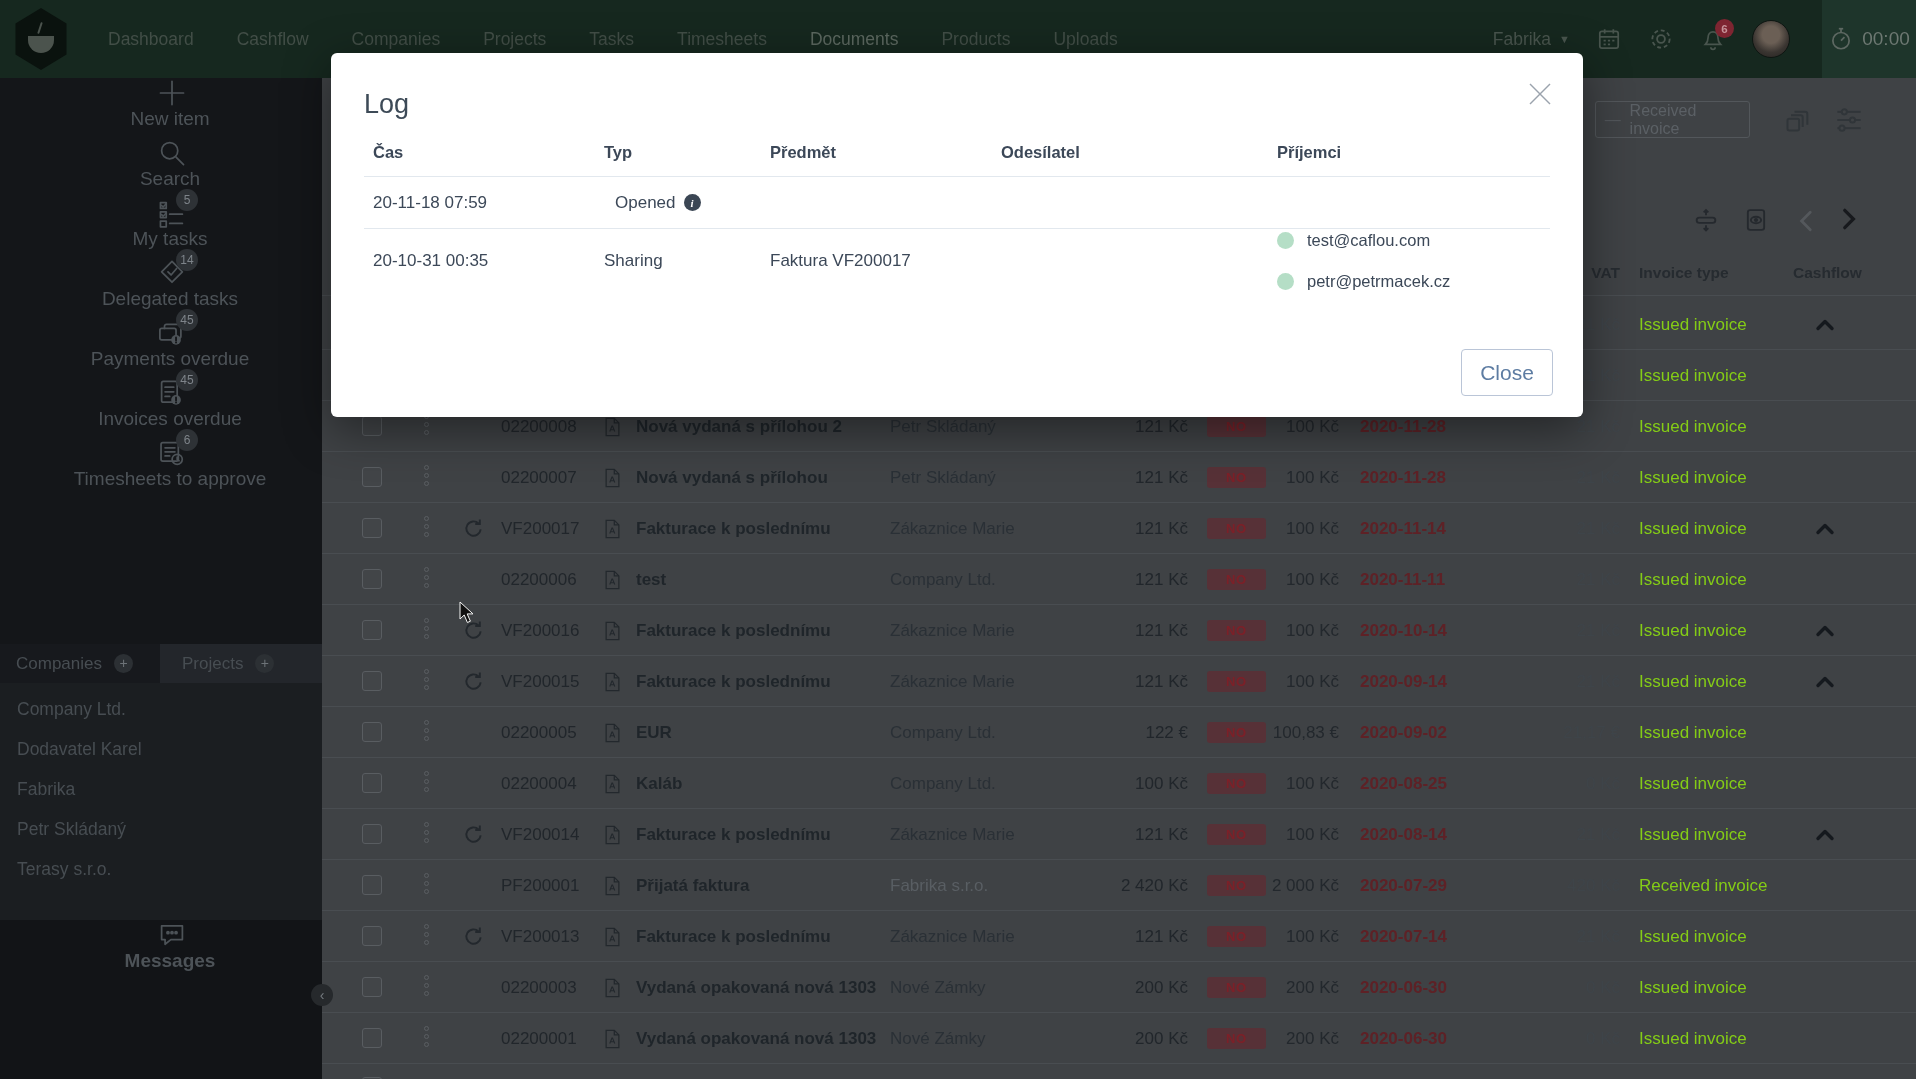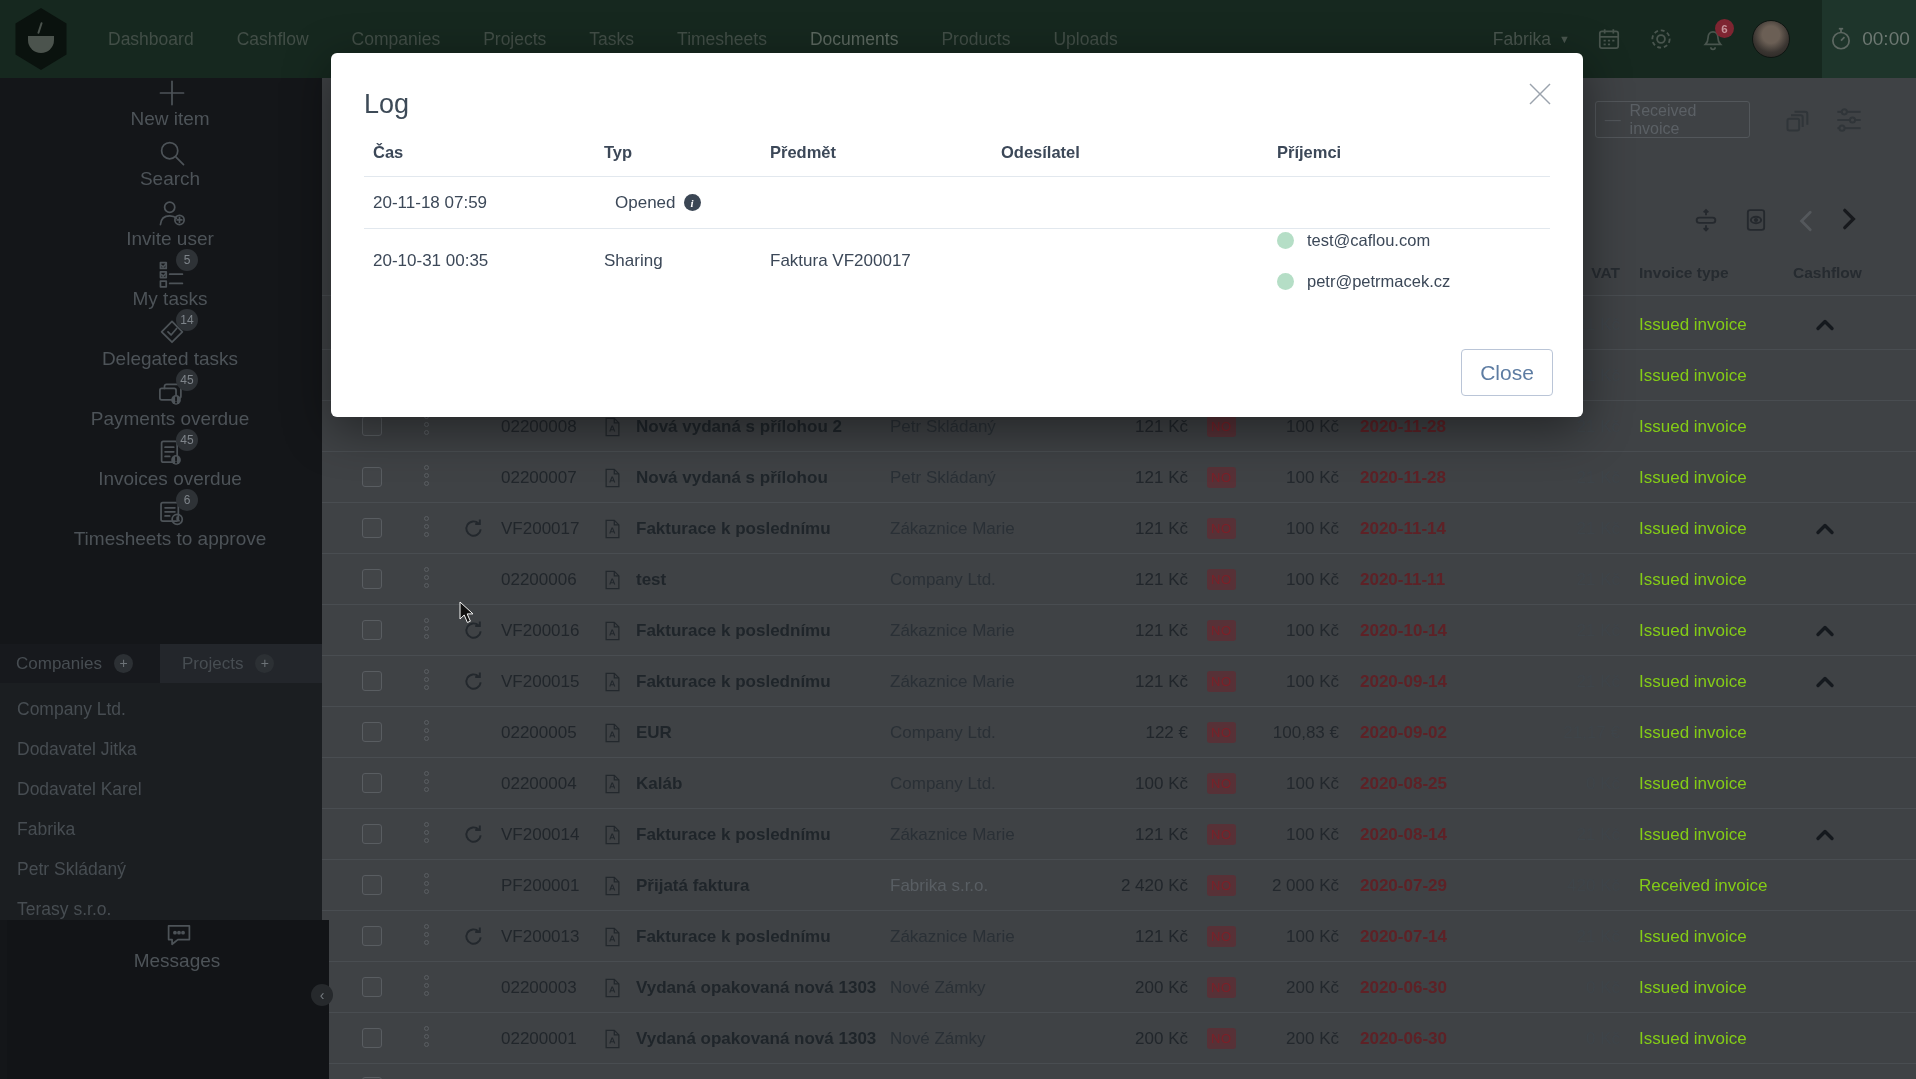--- a/index.html
+++ b/index.html
@@ -45,21 +45,21 @@
   .sb-badge{position:absolute;top:-9px;right:-11px;min-width:22px;height:22px;padding:0 4px;border-radius:11px;background:var(--badge-bg);
             color:var(--badge-text);font-size:12px;display:flex;align-items:center;justify-content:center;}
   .sb-tabs{position:absolute;left:0;top:566px;width:322px;height:39px;background:var(--sb-strip);display:flex;}
   .sb-tab{display:flex;align-items:center;gap:12px;font-size:17px;color:var(--sb-text2);padding:0 16px;cursor:pointer;}
   .sb-tab.t0{width:160px;background:var(--sb-tab-active);}
   .sb-tab.t1{flex:1;justify-content:flex-start;padding-left:22px;}
   .plus-circ{width:19px;height:19px;border-radius:50%;background:#2c3034;color:#6d7378;font-size:14px;line-height:19px;text-align:center;flex:none;}
   .sb-list{position:absolute;left:0;top:605px;width:322px;height:237px;background:var(--sb-panel);overflow:hidden;}
   .sb-co{height:40px;display:flex;align-items:center;padding-left:17px;font-size:17.5px;color:var(--sb-text2);cursor:pointer;white-space:nowrap;}
   .sb-co:first-child{margin-top:6px;}
-  .sb-footer{position:absolute;left:7px;top:842px;width:322px;height:159px;background:var(--sb-footer);}
+  .sb-footer{position:absolute;left:0;top:842px;width:322px;height:159px;background:var(--sb-footer);font-weight:bold;}
   .sb-footer .sb-item{height:61px;}
   .collapse{position:absolute;left:311px;top:984px;width:22px;height:22px;border-radius:50%;background:#26292c;
             color:#767c81;font-size:14px;display:flex;align-items:center;justify-content:center;z-index:4;cursor:pointer;}
 
   
   .main{position:absolute;left:322px;top:78px;width:1594px;height:1001px;background:var(--main-bg);overflow:hidden;}
   .filterbox{position:absolute;left:1273px;top:23px;width:155px;height:37px;border:1px solid #53575b;border-radius:3px;
              display:flex;align-items:center;gap:0;color:#5b6065;font-size:16px;cursor:pointer;}
   .filterbox .minus{width:34px;text-align:center;color:#53575b;}
   .tool-ic{position:absolute;width:28px;height:28px;color:#303539;cursor:pointer;}
@@ -75,22 +75,22 @@
   .c-name{left:314px;font-weight:700;color:#1f252a;}
   .c-co{left:568px;color:var(--text-mid);}
   .c-co.mut{color:var(--muted);}
   .c-total{left:720px;width:146px;justify-content:flex-end;}
   .c-badge{left:885px;}
   .c-net{left:880px;width:137px;justify-content:flex-end;color:#23282d;}
   .c-date{left:1038px;font-weight:700;color:var(--date);}
   .c-vat{left:1180px;width:118px;justify-content:flex-end;color:var(--text-light);}
   .c-type{left:1317px;color:#84cc16;}
   .c-caret{left:1491px;width:24px;color:var(--caret);}
-  .no-badge{display:inline-block;background:var(--no-bg);color:var(--no-text);font-size:13px;font-weight:400;
-            padding:3px 4px;border-radius:3px;letter-spacing:.5px;}
+  .no-badge{display:inline-block;background:var(--no-bg);color:var(--no-text);font-size:13px;font-weight:700;
+            padding:3px 19px;border-radius:3px;letter-spacing:.5px;}
   .recur{position:absolute;left:140px;top:14px;width:23px;height:23px;color:#23282d;}
   .pdf{position:absolute;left:282px;top:16px;width:17px;height:20px;color:#23282d;}
 
   
   .modal{position:absolute;left:331px;top:53px;width:1252px;height:364px;background:#fff;border-radius:6px;
          box-shadow:0 12px 48px rgba(0,0,0,.45);z-index:10;}
   .m-title{position:absolute;left:33px;top:36px;font-size:27px;color:#3d4a57;}
   .m-x{position:absolute;right:28px;top:26px;width:30px;height:30px;color:var(--x);cursor:pointer;}
   .m-th{position:absolute;top:90px;font-size:16.5px;font-weight:700;color:var(--modal-text);}
   .m-row{position:absolute;left:33px;right:33px;border-top:1px solid var(--modal-line);}
@@ -184,32 +184,20 @@
           <svg viewBox="0 0 26 26" width="30" height="30" fill="none" stroke="currentColor" stroke-width="1.5" stroke-linecap="round" stroke-linejoin="round">
             <circle cx="11" cy="11" r="7"></circle>
             <line x1="16.5" y1="16.5" x2="23" y2="23"></line>
           </svg>
         </span>
         <div class="lbl">Search</div>
       </div>
       <div class="sb-item">
         <span class="ic">
           <svg viewBox="0 0 26 26" width="30" height="30" fill="none" stroke="currentColor" stroke-width="1.5" stroke-linecap="round" stroke-linejoin="round">
-            <circle cx="11" cy="8" r="4.4"></circle>
-            <path d="M3 23c.4-5 3.6-7.5 8-7.5 2.4 0 4.4.7 5.9 2"></path>
-            <circle cx="19.5" cy="19" r="4"></circle>
-            <line x1="19.5" y1="17" x2="19.5" y2="21"></line>
-            <line x1="17.5" y1="19" x2="21.5" y2="19"></line>
-          </svg>
-        </span>
-        <div class="lbl">Invite user</div>
-      </div>
-      <div class="sb-item">
-        <span class="ic">
-          <svg viewBox="0 0 26 26" width="30" height="30" fill="none" stroke="currentColor" stroke-width="1.5" stroke-linecap="round" stroke-linejoin="round">
             <rect x="3" y="4" width="5" height="5"></rect>
             <path d="M4 6.5l1.3 1.3L8 5"></path>
             <rect x="3" y="12" width="5" height="5"></rect>
             <path d="M4 14.5l1.3 1.3L8 13"></path>
             <rect x="3" y="20" width="5" height="5"></rect>
             <line x1="11" y1="14" x2="22" y2="14"></line>
             <line x1="11" y1="22" x2="22" y2="22"></line>
           </svg>
           <div class="sb-badge">5</div>
         </span>
@@ -273,21 +261,20 @@
       <span>Companies</span>
       <span class="plus-circ">+</span>
     </div>
     <div class="sb-tab t1">
       <span>Projects</span>
       <span class="plus-circ">+</span>
     </div>
   </div>
   <div class="sb-list" id="company-list">
       <div class="sb-co">Company Ltd.</div>
-      <div class="sb-co">Dodavatel Jitka</div>
       <div class="sb-co">Dodavatel Karel</div>
       <div class="sb-co">Fabrika</div>
       <div class="sb-co">Petr Skládaný</div>
       <div class="sb-co">Terasy s.r.o.</div>
     </div>
   <div class="sb-footer" id="sb-footer">
       <div class="sb-item">
         <span class="ic">
           <svg viewBox="0 0 26 26" width="30" height="30" fill="none" stroke="currentColor" stroke-width="1.5" stroke-linecap="round" stroke-linejoin="round">
             <path d="M4 5h18v12H12l-5 4v-4H4z"></path>

